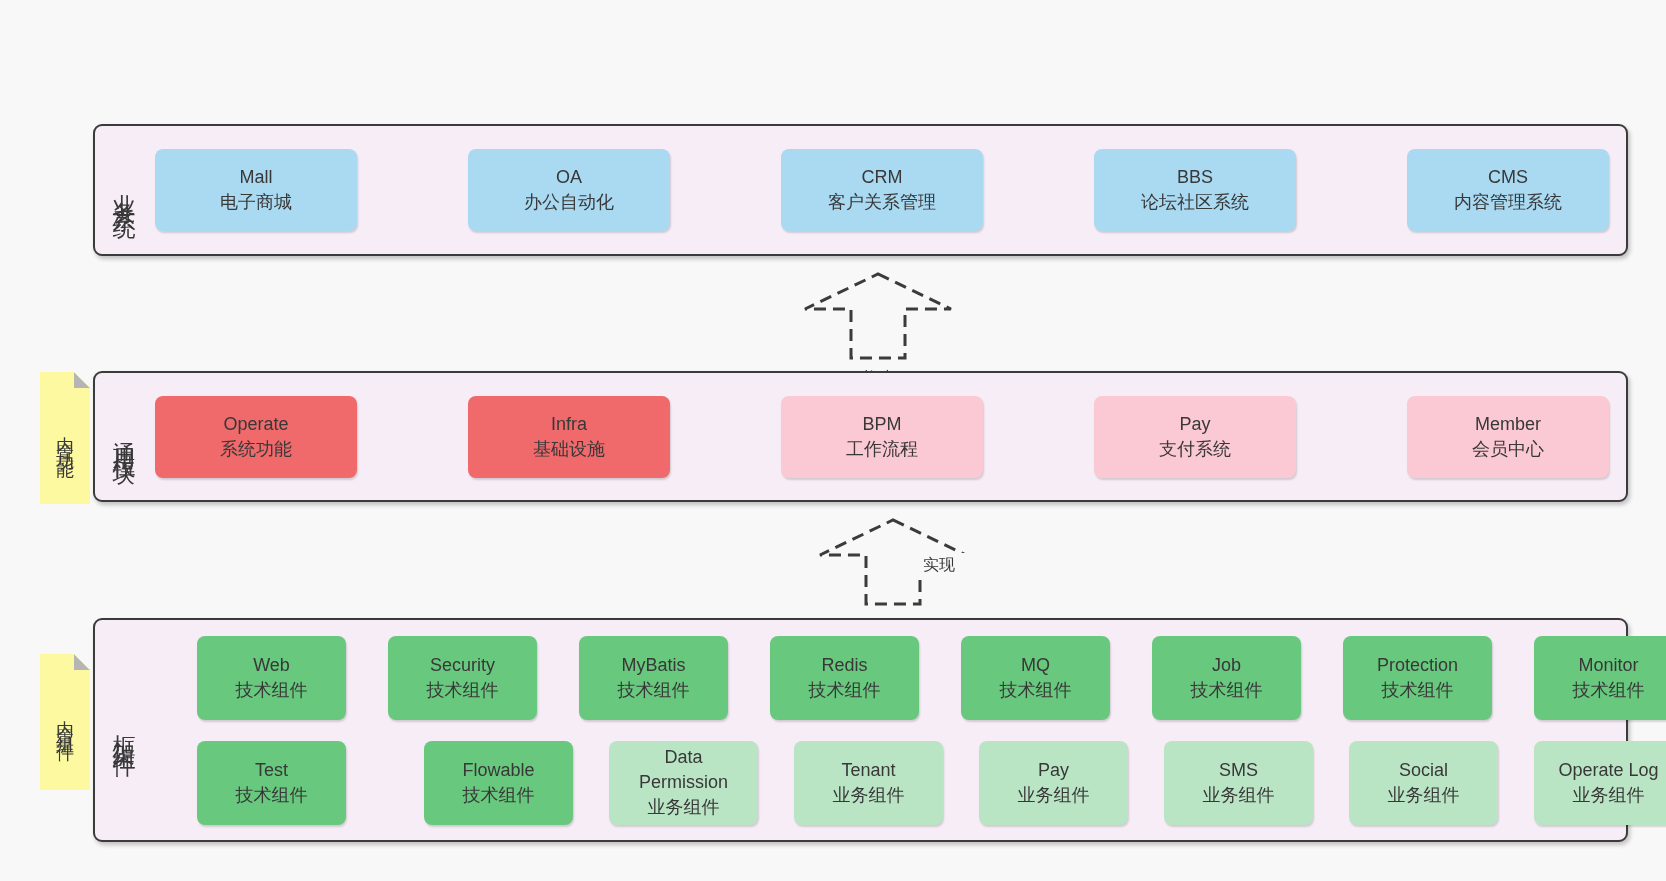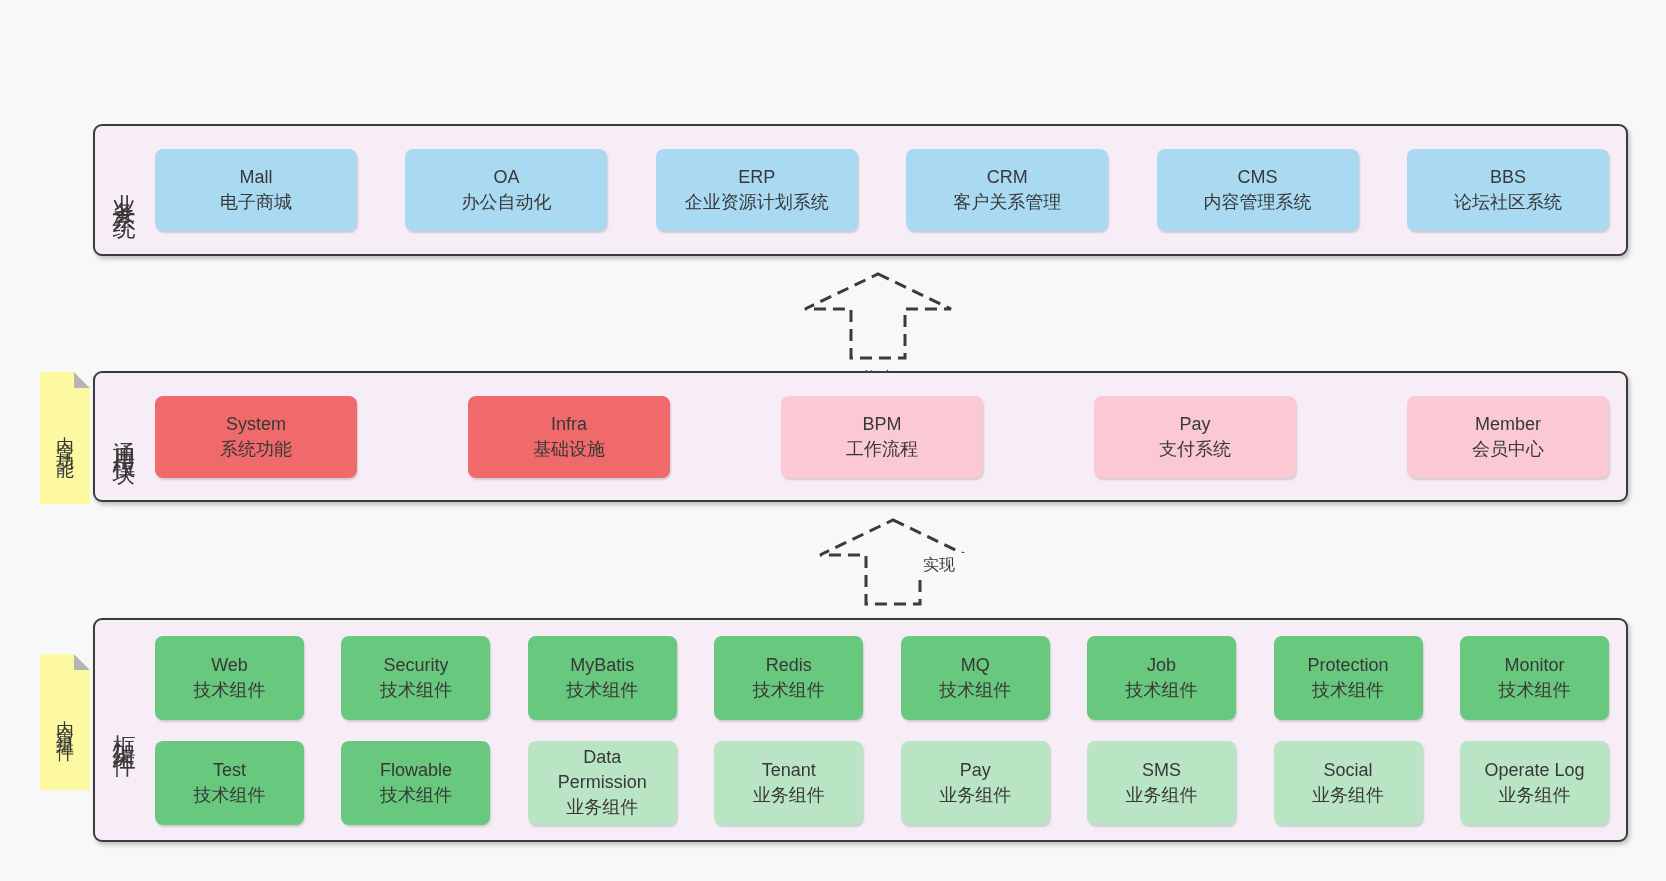--- a/index.html
+++ b/index.html
@@ -35,21 +35,21 @@
     align-items:center;justify-content:center;
     font-size:18px;line-height:25px;text-align:center;color:var(--text);
     box-shadow:1px 2px 2px rgba(0,0,0,0.15);
   }
   .row6 .node{width:202px;height:82px;}
   .row8 .node{width:149px;height:84px;}
   .node .t{white-space:pre-line;}
   .c-blue{background:var(--box-blue);}
   .c-red{background:var(--box-red);}
   .c-pink{background:var(--box-pink);}
-  .c-green{background:var(--box-green);}
+  .c-green{background:var(--box-green);margin-left:42px;}
   .c-lgreen{background:var(--box-lightgreen);}
   .note{
     position:absolute;left:40px;width:50px;background:var(--note-yellow);
     box-shadow:2px 2px 3px rgba(0,0,0,0.2);
     clip-path:polygon(0 0,calc(100% - 16px) 0,100% 16px,100% 100%,0 100%);
     display:flex;align-items:center;justify-content:center;
   }
   .note .fold{
     position:absolute;top:0;right:0;width:16px;height:16px;
     background:var(--note-fold);
@@ -81,50 +81,46 @@
       <div class="boxrow row6">
         <div class="node c-blue">
           <span class="t">Mall</span>
           <span class="s">电子商城</span>
         </div>
         <div class="node c-blue">
           <span class="t">OA</span>
           <span class="s">办公自动化</span>
         </div>
         <div class="node c-blue">
-          <span class="t">ERP</span>
-          <span class="s">企业资源计划系统</span>
-        </div>
-        <div class="node c-blue">
           <span class="t">CRM</span>
           <span class="s">客户关系管理</span>
         </div>
         <div class="node c-blue">
+          <span class="t">BBS</span>
+          <span class="s">论坛社区系统</span>
+        </div>
+        <div class="node c-blue">
           <span class="t">CMS</span>
           <span class="s">内容管理系统</span>
-        </div>
-        <div class="node c-blue">
-          <span class="t">BBS</span>
-          <span class="s">论坛社区系统</span>
         </div>
       </div>
     </div>
   </section>
 
   <svg class="arrow" style="left:798px;top:271px;" viewBox="0 0 160 90">
     <polygon points="80,3 153,38 107,38 107,87 53,87 53,38 7,38"></polygon>
   </svg>
   <div class="arrow-label" style="left:846px;top:322px;margin-top:44px;">构建</div>
 
   <section class="panel" style="top:371px;height:131px;">
     <div class="vlabel">通用模块</div>
     <div class="boxes-area">
       <div class="boxrow row6">
         <div class="node c-red">
-          <span class="t">System</span>
+          <span class="t">Operate</span>
           <span class="s">系统功能</span>
         </div>
         <div class="node c-red">
           <span class="t">Infra</span>
           <span class="s">基础设施</span>
         </div>
         <div class="node c-pink">
           <span class="t">BPM</span>
           <span class="s">工作流程</span>
         </div>

